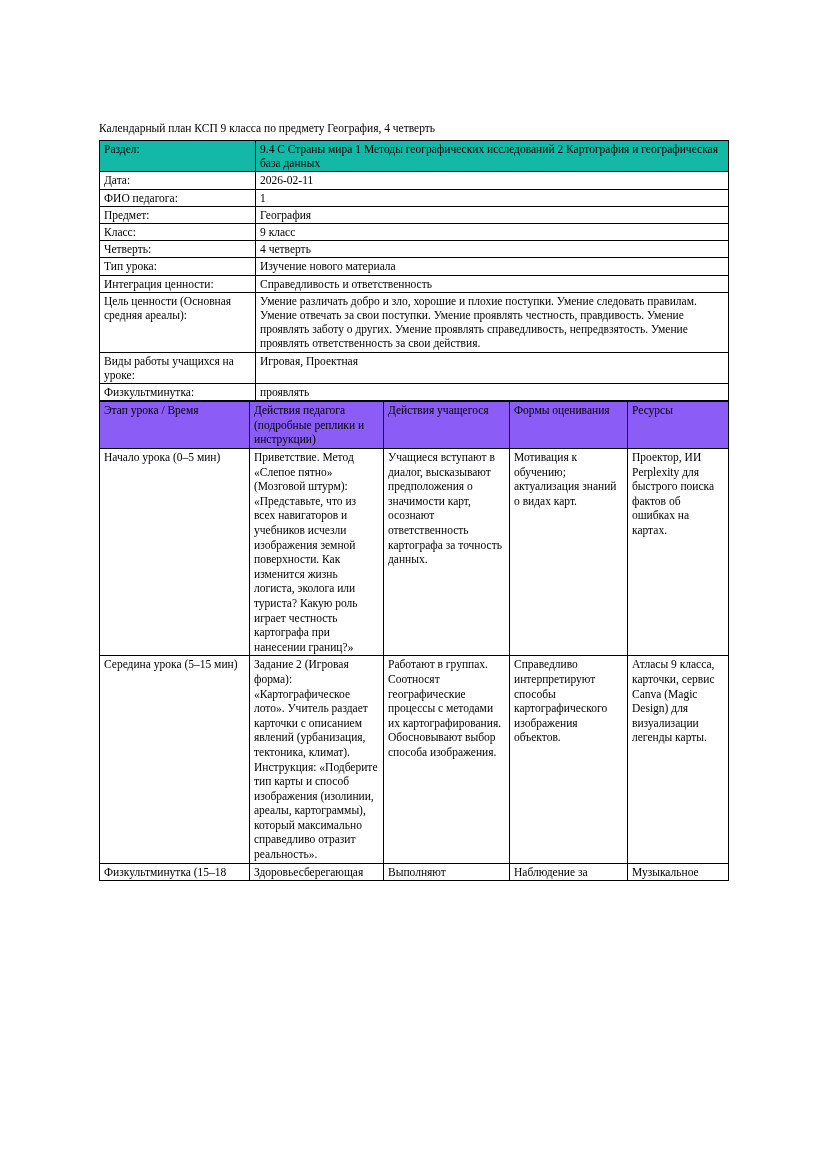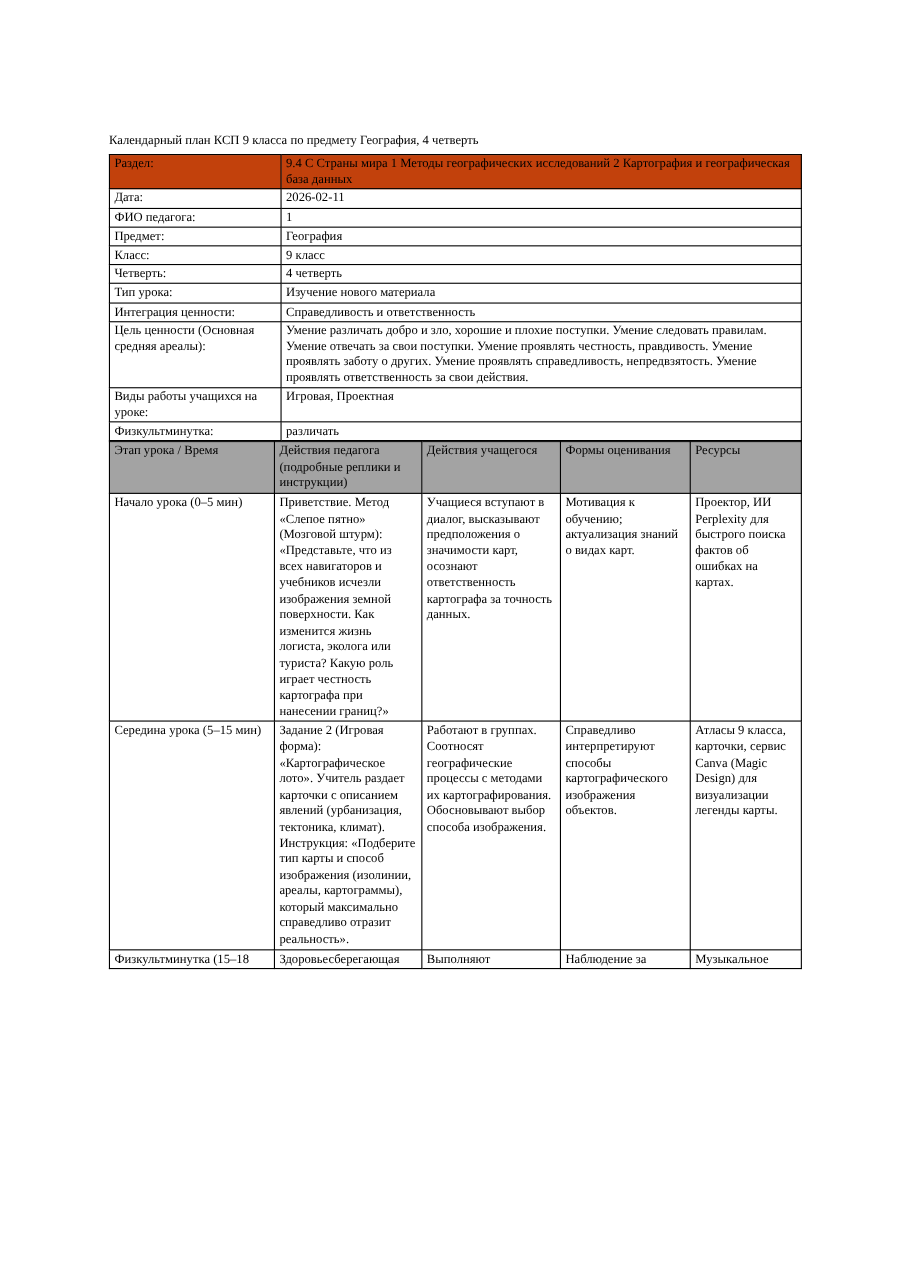--- a/index.html
+++ b/index.html
@@ -46,30 +46,30 @@
     vertical-align: top;
     text-align: left;
     font-weight: normal;
     word-wrap: break-word;
     overflow-wrap: break-word;
     hyphens: none;
   }
   
   .info-table col.c-label { width: 156px; }
   .info-table col.c-value { width: 473px; }
-  .info-table tr.shaded > td { background: #c2410c; }
+  .info-table tr.shaded > td { background: #14b8a6; }
 
   
   .flow-table { margin-top: 0; }
   .flow-table col.f1 { width: 150px; }
   .flow-table col.f2 { width: 134px; }
   .flow-table col.f3 { width: 126px; }
   .flow-table col.f4 { width: 118px; }
   .flow-table col.f5 { width: 101px; }
-  .flow-table thead td { background: #a3a3a3; }
+  .flow-table thead td { background: #8b5cf6; }
   .flow-table td { line-height: 14.6px; }
 </style>
 </head>
 <body>
 
 <div class="page">
 
   <div class="doc-title">Календарный план КСП 9 класса по предмету География, 4 четверть</div>
 
   <table class="info-table">
@@ -113,21 +113,21 @@
       <tr>
         <td>Цель ценности (Основная средняя ареалы):</td>
         <td>Умение различать добро и зло, хорошие и плохие поступки. Умение следовать правилам. Умение отвечать за свои поступки. Умение проявлять честность, правдивость. Умение проявлять заботу о других. Умение проявлять справедливость, непредвзятость. Умение проявлять ответственность за свои действия.</td>
       </tr>
       <tr>
         <td>Виды работы учащихся на уроке:</td>
         <td>Игровая, Проектная</td>
       </tr>
       <tr>
         <td>Физкультминутка:</td>
-        <td>различать</td>
+        <td>проявлять</td>
       </tr>
     </tbody>
   </table>
 
 
   <table class="flow-table">
     <colgroup>
       <col class="f1">
       <col class="f2">
       <col class="f3">

